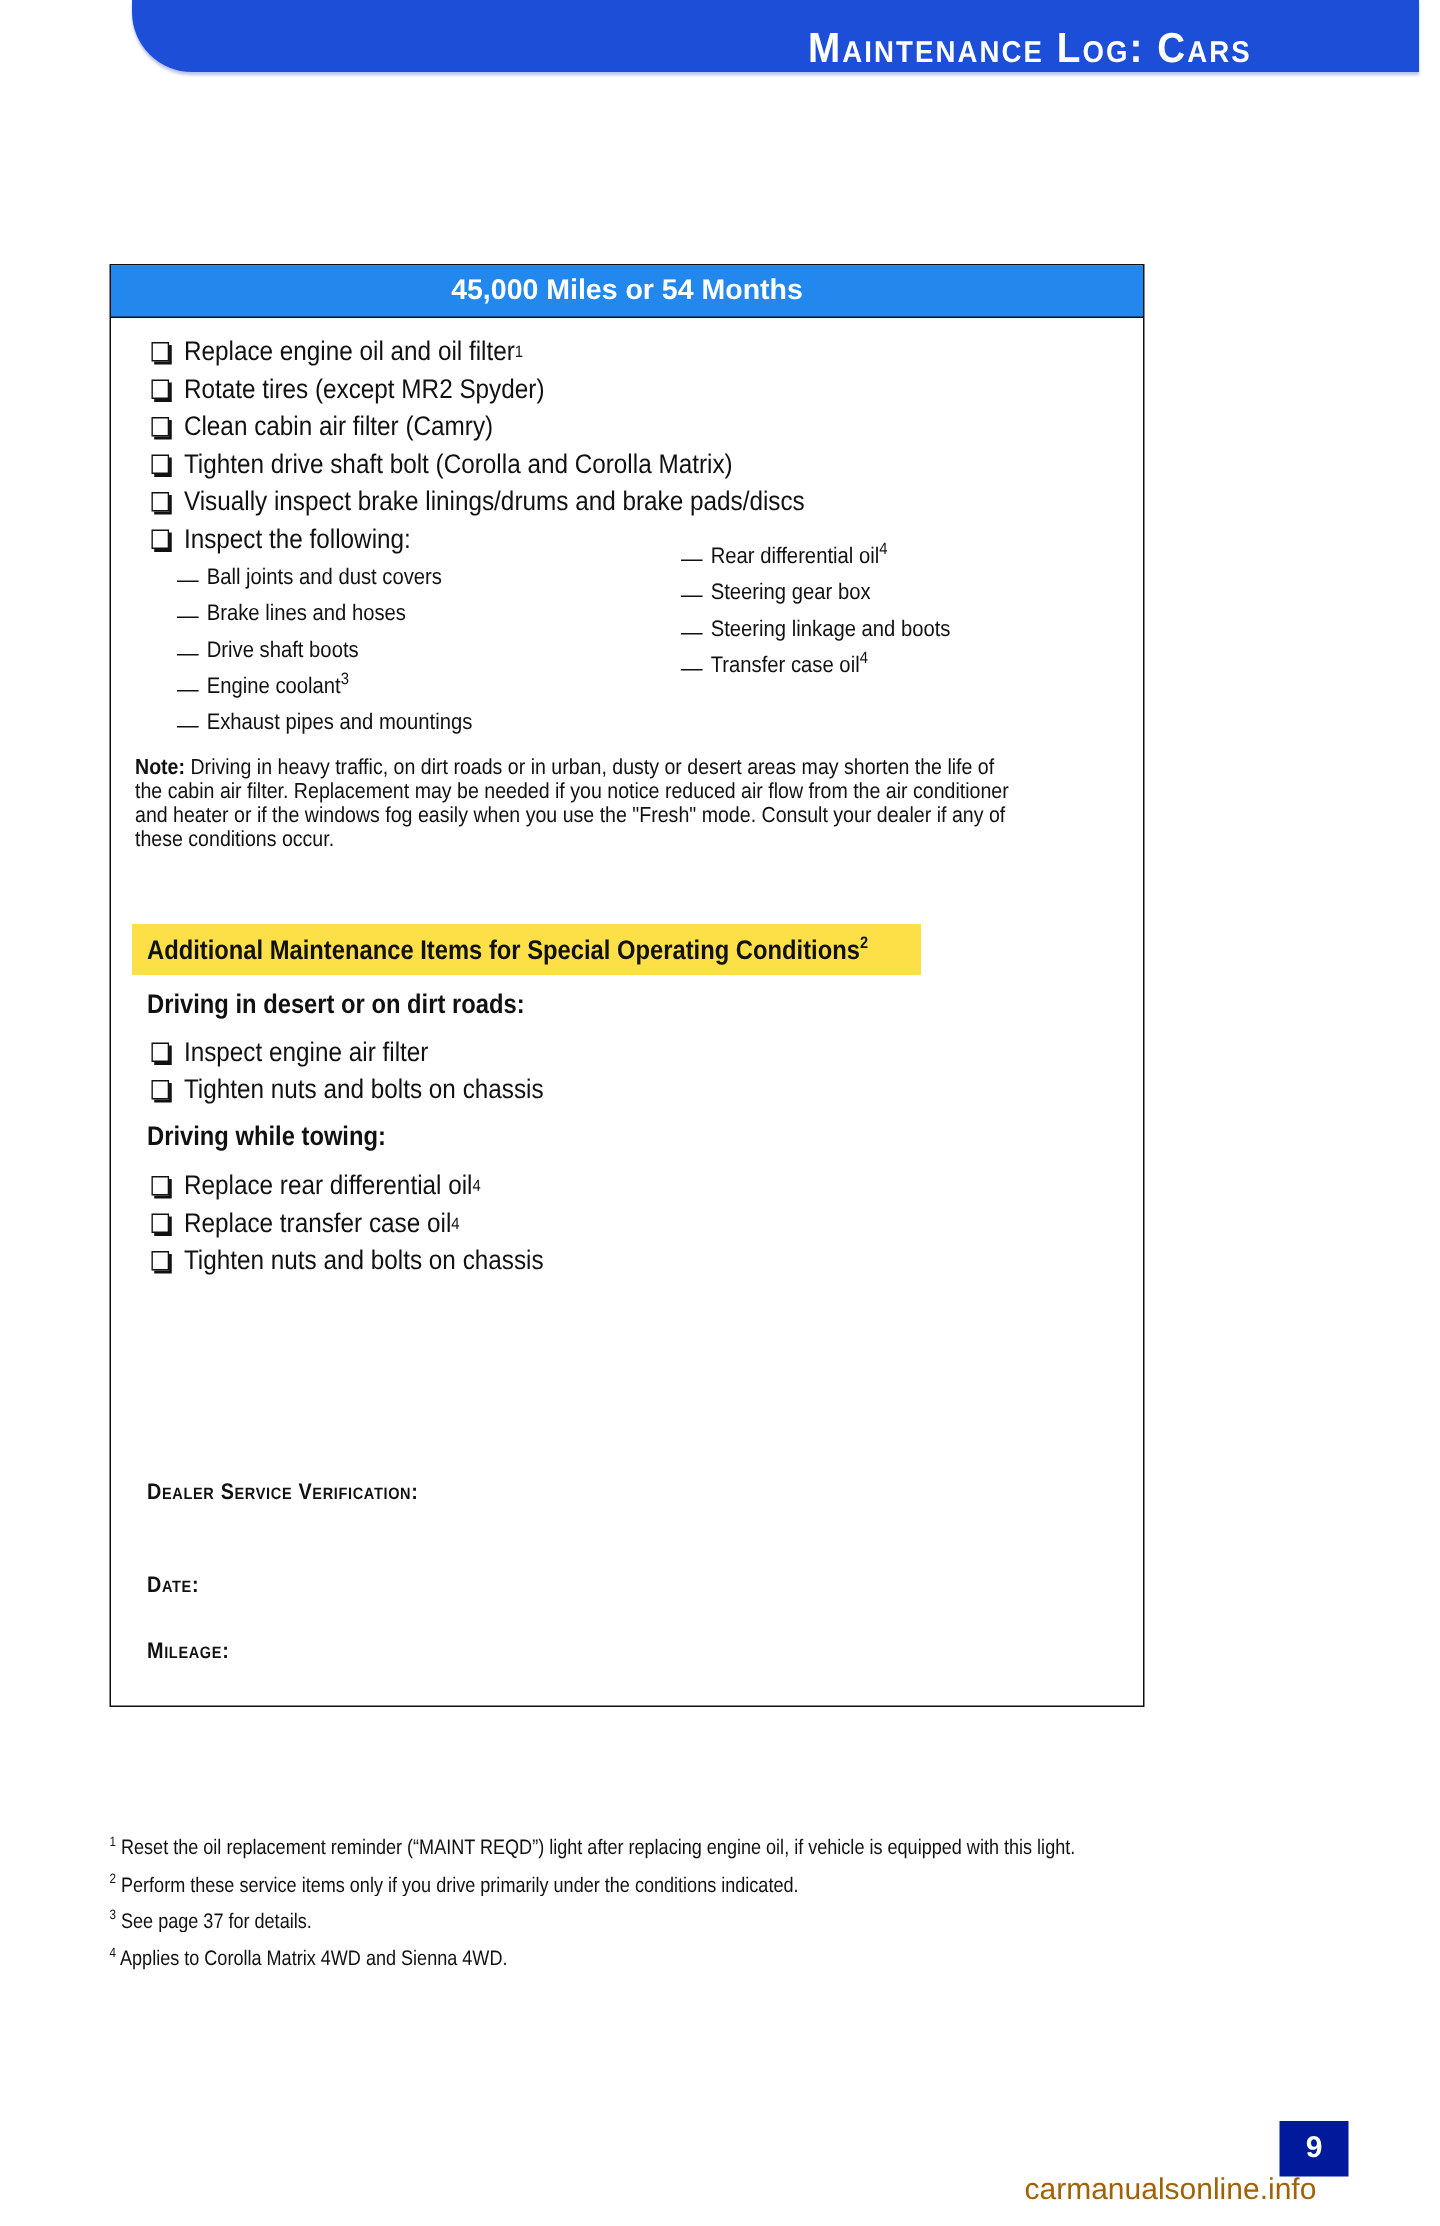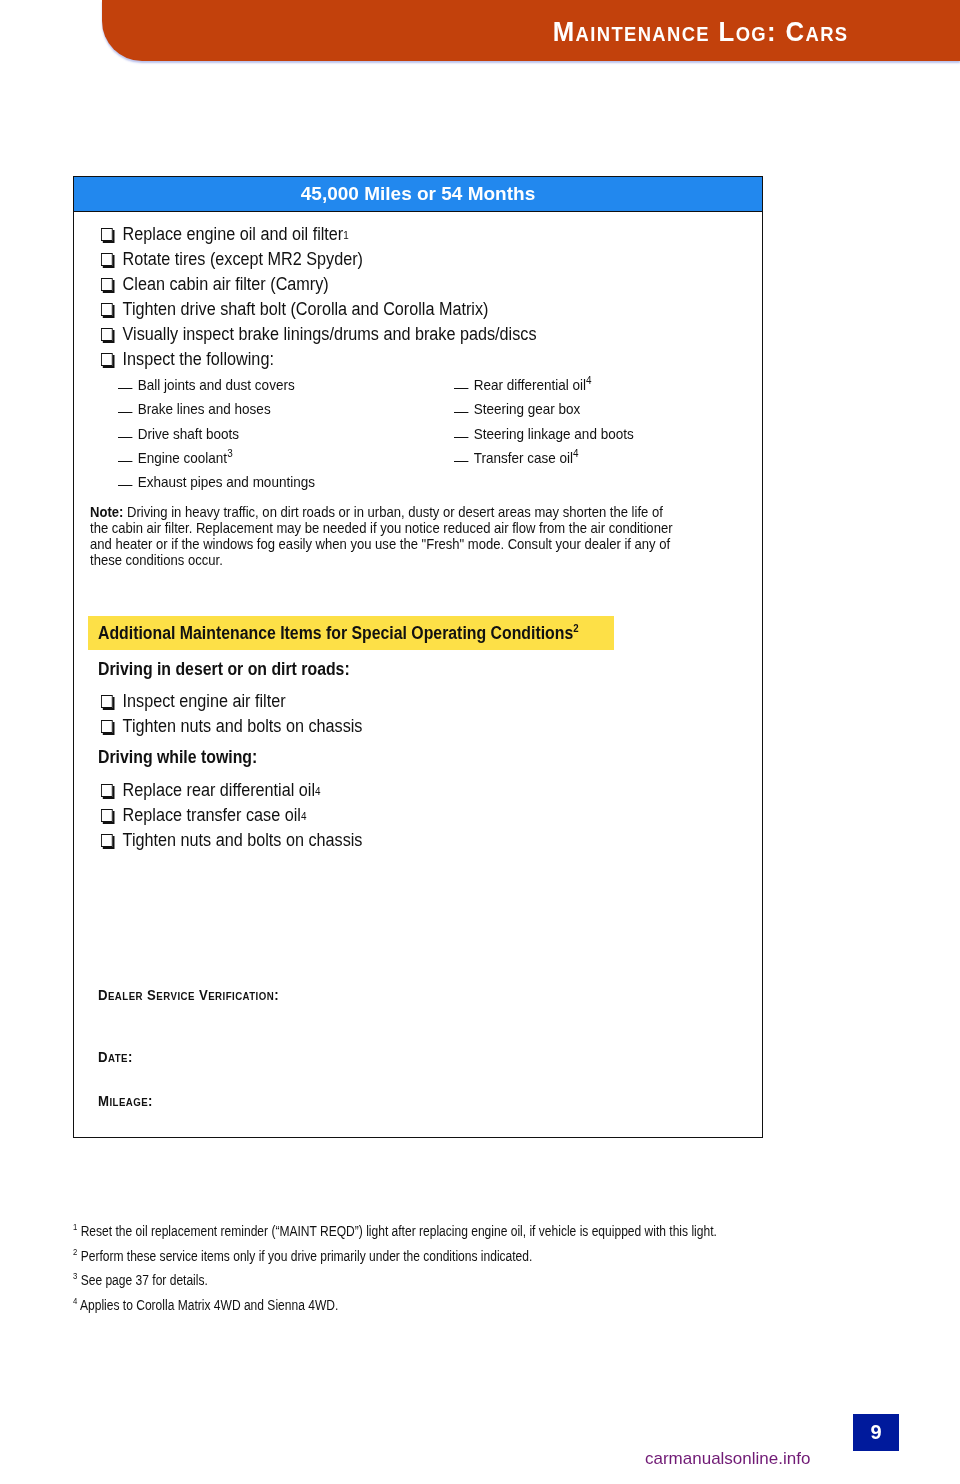--- a/index.html
+++ b/index.html
@@ -2,22 +2,22 @@
 <html><head>
   <meta charset="utf-8">
   <style>
     html, body { margin: 0; padding: 0; }
     body {
       width: 960px; height: 1484px; position: relative; overflow: hidden;
       background: #ffffff; color: #111;
       font-family: "Liberation Sans", "DejaVu Sans", sans-serif;
     }
     .header-band {
-      position: absolute; left: 102px; top: 0; width: 858px; height: 61px;
-      background: #c2410c; border-bottom-left-radius: 40px;
+      position: absolute; left: 88px; top: 0; width: 858px; height: 48px;
+      background: #1d4ed8; border-bottom-left-radius: 40px;
       box-shadow: 0 2px 2px rgba(60,80,200,0.35);
     }
     .header-title {
       position: absolute; right: 112px; top: 16px;
       color: #fff; font-weight: bold; font-size: 28px; letter-spacing: 1.5px;
       font-variant: small-caps; font-family: "Liberation Sans Narrow", "Liberation Sans", sans-serif;
       transform: scaleX(0.92); transform-origin: right center;
     }
     .panel {
       position: absolute; left: 73px; top: 176px; width: 690px; height: 962px;
@@ -70,21 +70,21 @@
       font-size: 14px; height: 24.5px; line-height: 20px; white-space: nowrap;
       transform: scaleX(0.86); transform-origin: left center;
     }
     .fn sup { font-size: 9px; }
     .page-num {
       position: absolute; left: 853px; top: 1414px; width: 46px; height: 37px;
       background: #001a9c; color: #fff; font-weight: bold; font-size: 20px;
       text-align: center; line-height: 37px;
     }
     .watermark {
-      position: absolute; left: 645px; top: 1449px; color: #701a75; font-size: 17px;
+      position: absolute; left: 683px; top: 1449px; color: #a16207; font-size: 20px;
       font-family: "Liberation Sans", sans-serif;
     }
   </style>
 </head>
 <body>
 
 <div class="header-band">
   <div class="header-title">Maintenance Log: Cars</div>
 </div>
 
@@ -120,21 +120,21 @@
   </ul>
 
   <ul class="sub-col" style="left:44px; top:196px;">
     <li class="sub-item"><span class="blank"></span><span>Ball joints and dust covers</span></li>
     <li class="sub-item"><span class="blank"></span><span>Brake lines and hoses</span></li>
     <li class="sub-item"><span class="blank"></span><span>Drive shaft boots</span></li>
     <li class="sub-item"><span class="blank"></span><span>Engine coolant</span><sup>3</sup></li>
     <li class="sub-item"><span class="blank"></span><span>Exhaust pipes and mountings</span></li>
   </ul>
 
-  <ul class="sub-col" style="left:380px; top:196px;">
+  <ul class="sub-col" style="left:380px; top:182px;">
     <li class="sub-item"><span class="blank"></span><span>Rear differential oil</span><sup>4</sup></li>
     <li class="sub-item"><span class="blank"></span><span>Steering gear box</span></li>
     <li class="sub-item"><span class="blank"></span><span>Steering linkage and boots</span></li>
     <li class="sub-item"><span class="blank"></span><span>Transfer case oil</span><sup>4</sup></li>
   </ul>
 
   <div class="note"><b>Note:</b><span> Driving in heavy traffic, on dirt roads or in urban, dusty or desert areas may shorten the life of the cabin air filter. Replacement may be needed if you notice reduced air flow from the air conditioner and heater or if the windows fog easily when you use the "Fresh" mode. Consult your dealer if any of these conditions occur.</span></div>
 
   <div class="special-band">
     <div class="special-title"><span>Additional Maintenance Items for Special Operating Conditions</span><sup>2</sup></div>

